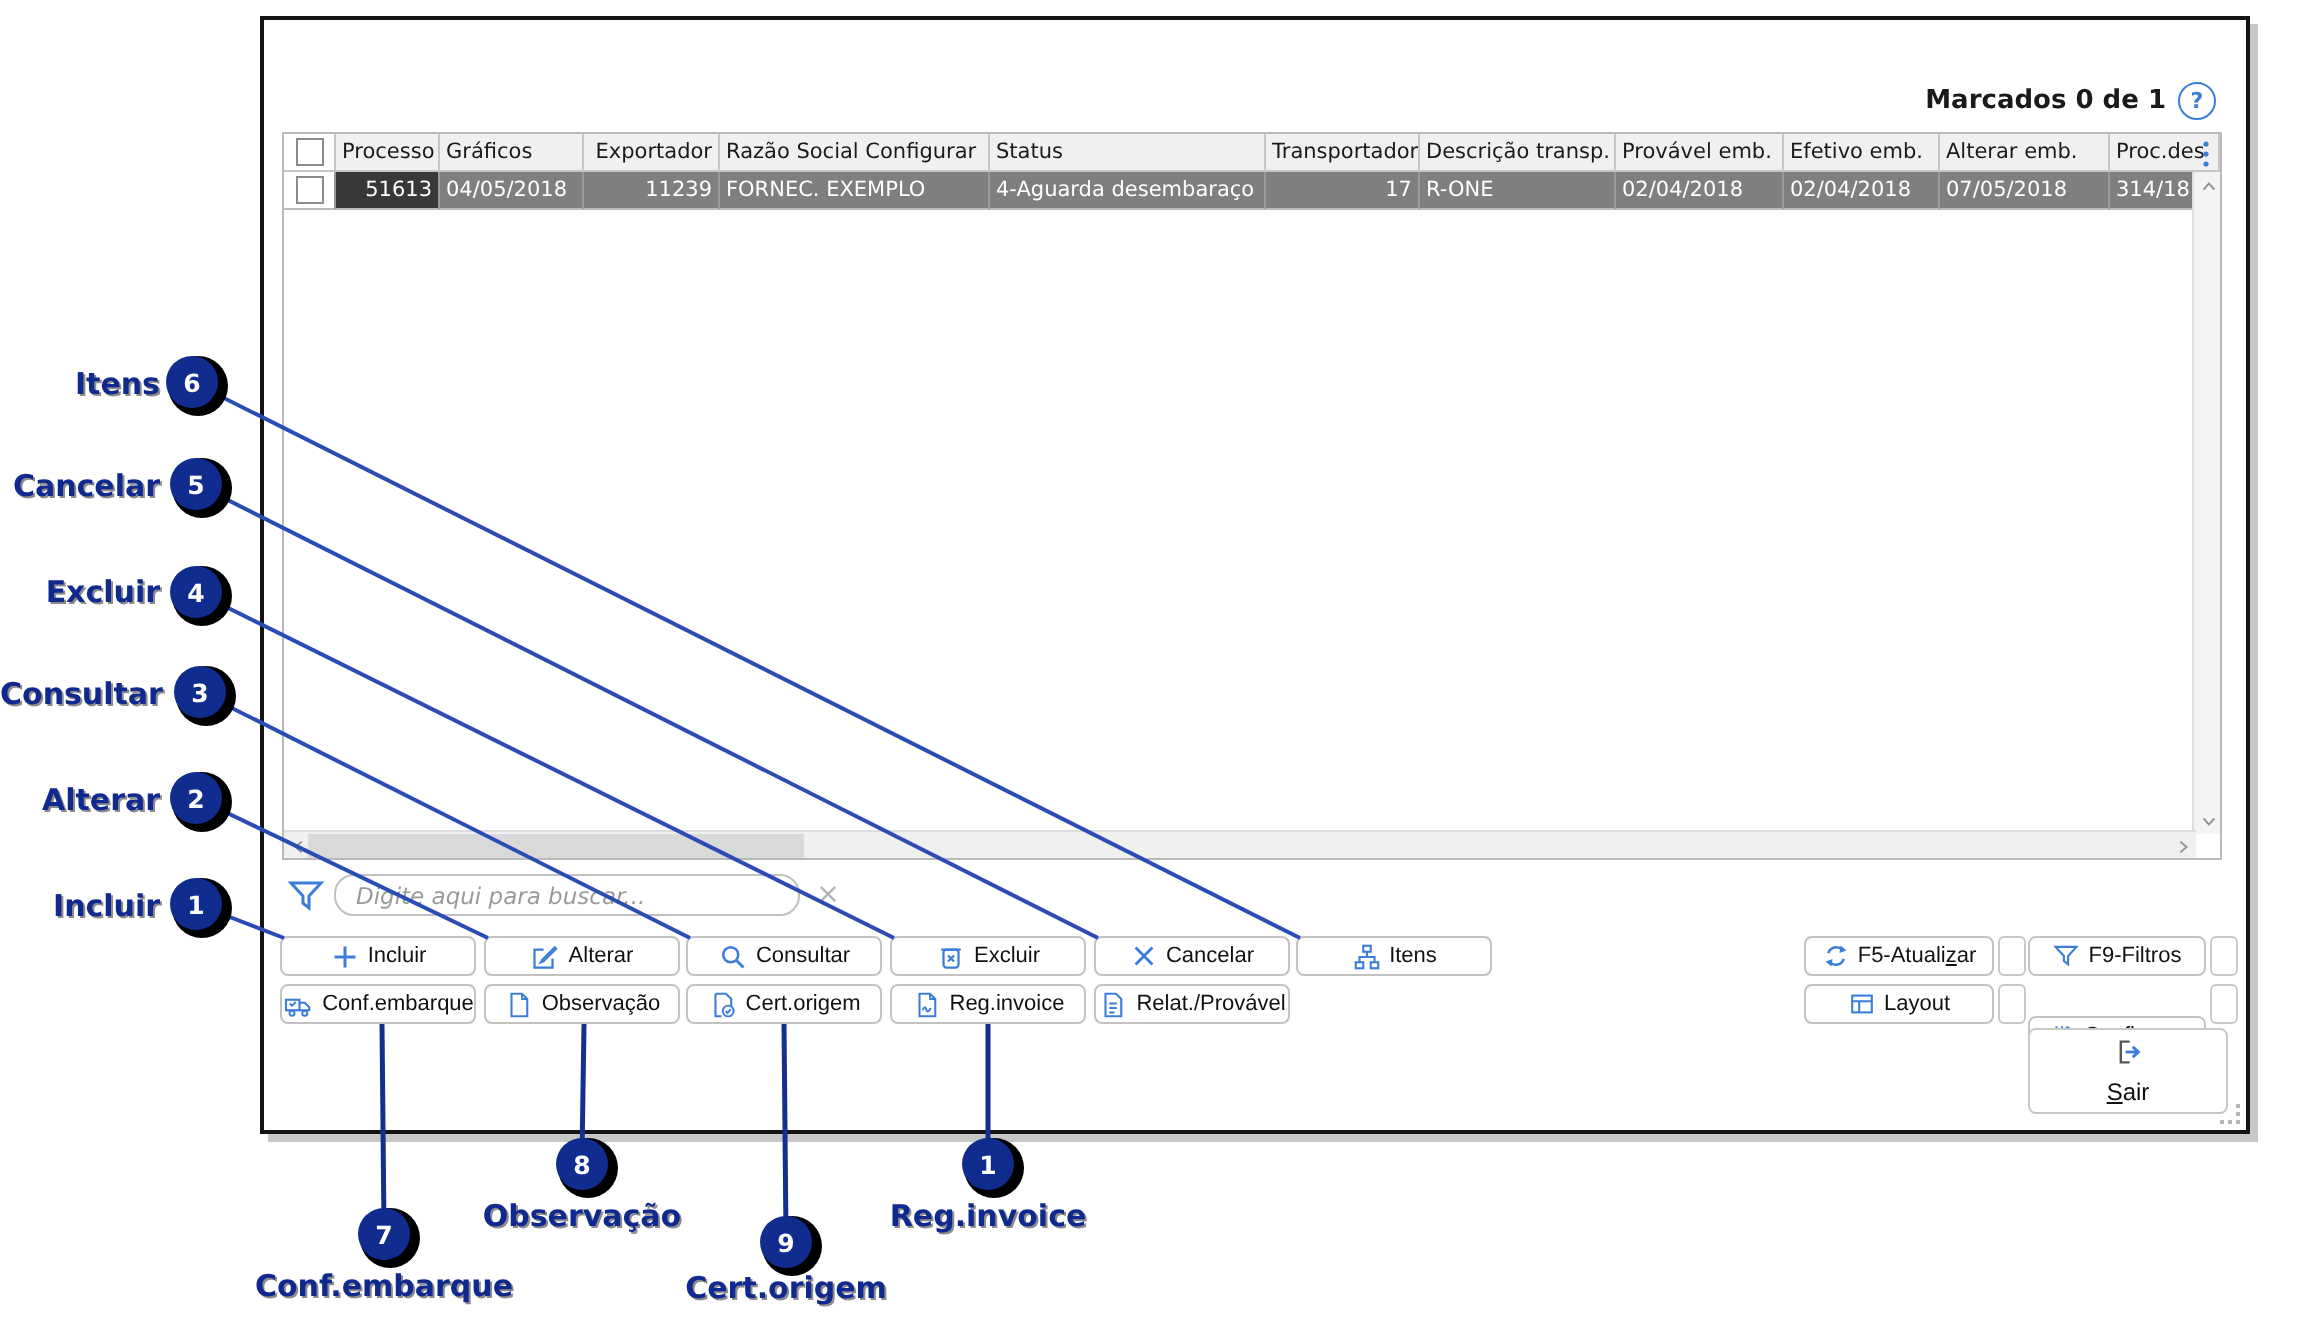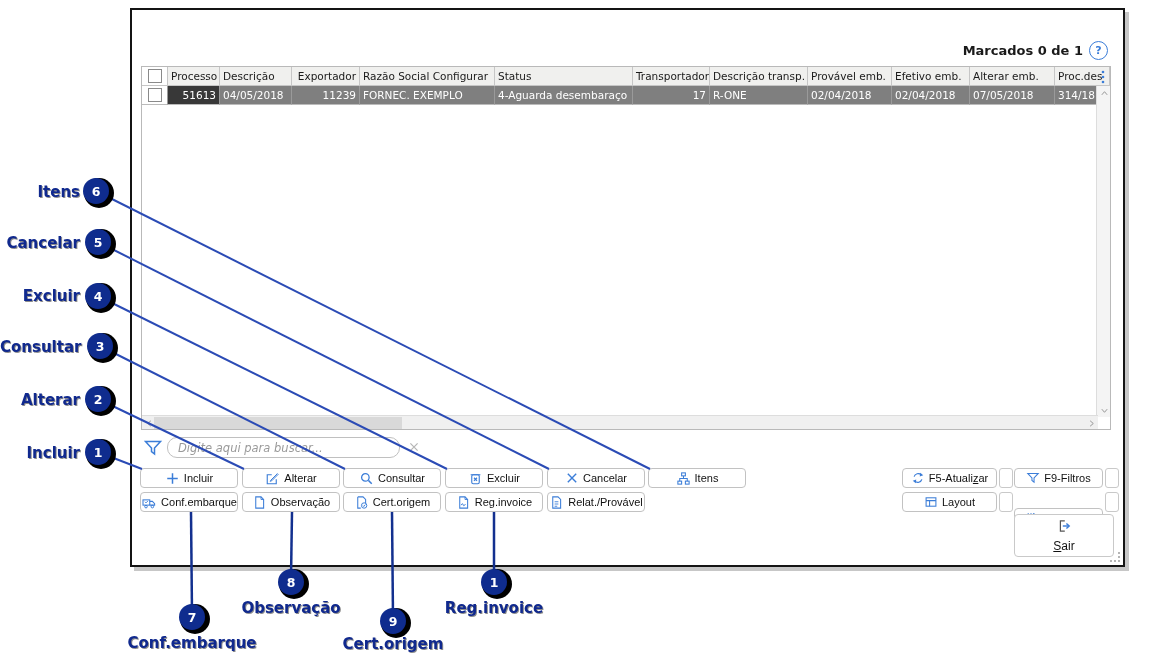--- a/index.html
+++ b/index.html
@@ -89,21 +89,21 @@
 
     <div class="marcados">Marcados 0 de 1</div>
     <div class="help-btn">?</div>
 
     <div class="grid">
       <div class="gh">
         <div class="cell c0">
             <span class="checkbox"></span>
           </div>
         <div class="cell c1 r">Processo</div>
-        <div class="cell c2">Descrição</div>
+        <div class="cell c2">Gráficos</div>
         <div class="cell c3 r">Exportador</div>
         <div class="cell c4">Razão Social Configurar</div>
         <div class="cell c5">Status</div>
         <div class="cell c6 r">Transportador</div>
         <div class="cell c7">Descrição transp.</div>
         <div class="cell c8">Provável emb.</div>
         <div class="cell c9">Efetivo emb.</div>
         <div class="cell c10">Alterar emb.</div>
         <div class="cell c11">Proc.des</div>
       </div>

